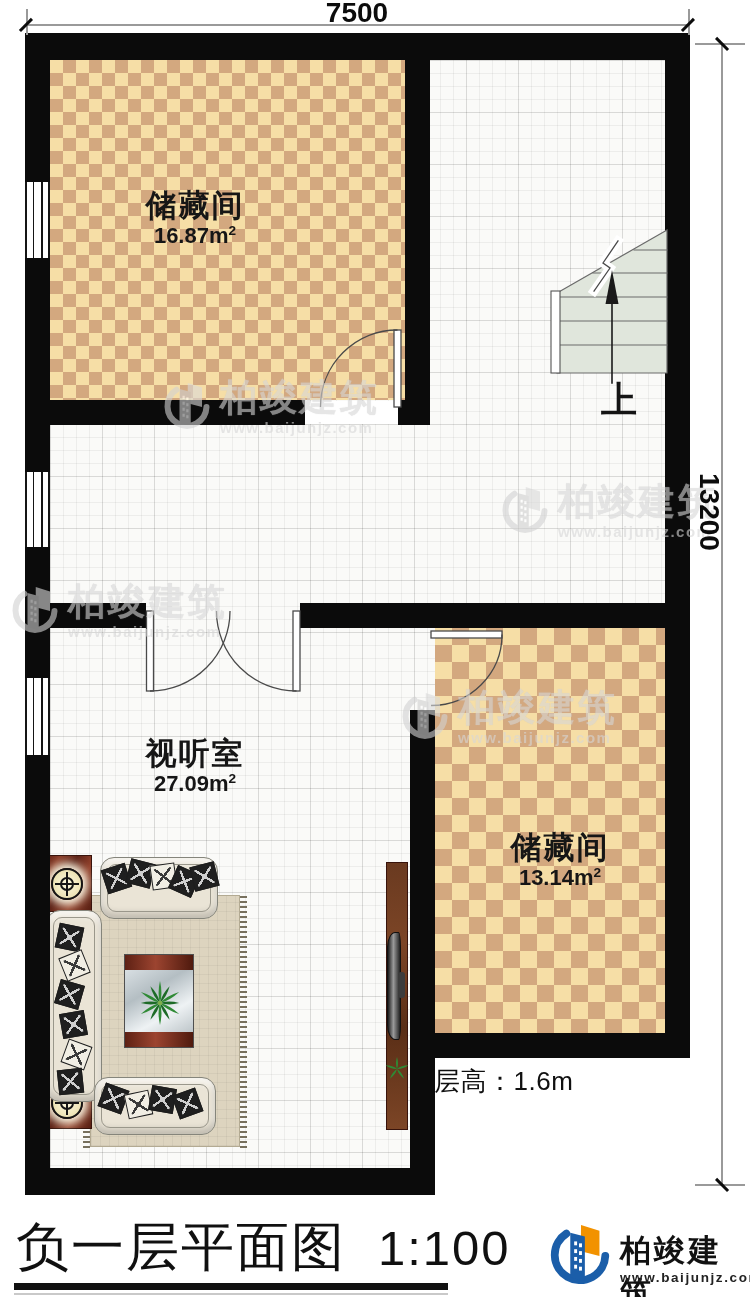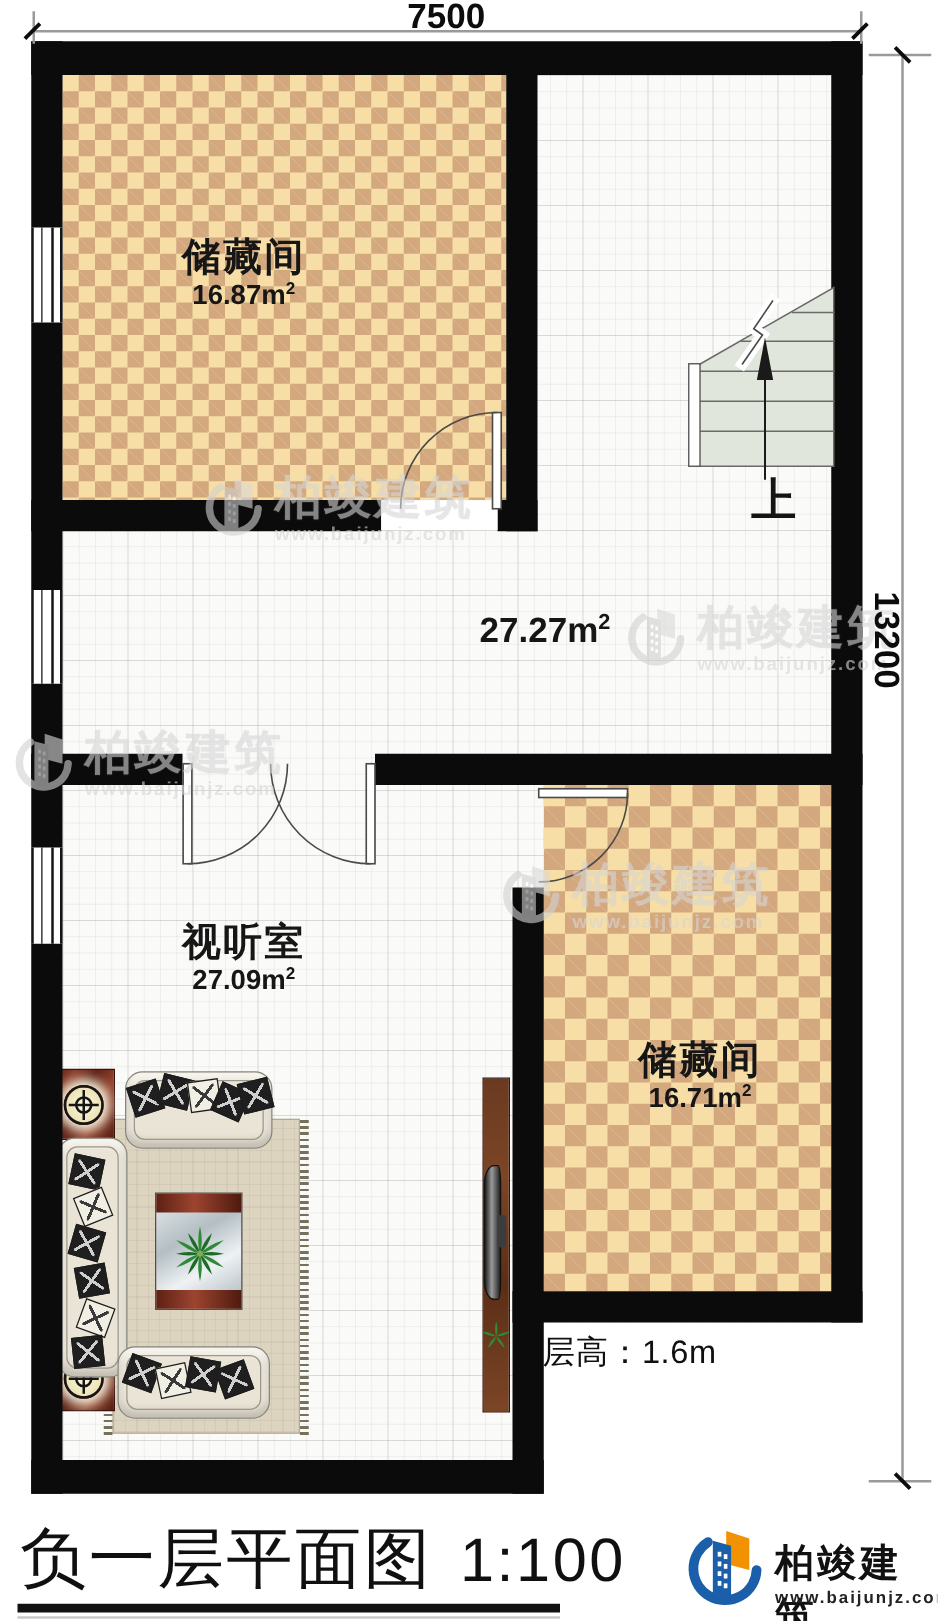--- a/index.html
+++ b/index.html
@@ -282,41 +282,38 @@
   <div class="abs dline" style="left:695px;top:43px;width:50px;height:1.5px;"></div>
   <div class="abs dline" style="left:695px;top:1184px;width:50px;height:1.5px;"></div>
   <div class="abs tick t-v" style="left:722px;top:44px;"></div>
   <div class="abs tick t-v" style="left:722px;top:1185px;"></div>
 
   <div class="abs room-label" style="left:95px;top:190px;width:200px;">
     <div class="room-name">储藏间</div>
     <div class="room-area"><span>16.87m</span><sup>2</sup></div>
   </div>
 
-  <div class="abs room-label" style="left:356px;top:488px;width:160px;">
-    <div class="room-area" style="font-size:28px;"><span>27.27m</span><sup>2</sup></div>
-  </div>
 
   <div class="abs room-label" style="left:105px;top:738px;width:180px;">
     <div class="room-name">视听室</div>
     <div class="room-area"><span>27.09m</span><sup>2</sup></div>
   </div>
 
   <div class="abs room-label" style="left:470px;top:832px;width:180px;">
     <div class="room-name">储藏间</div>
-    <div class="room-area"><span>16.71m</span><sup>2</sup></div>
+    <div class="room-area"><span>13.14m</span><sup>2</sup></div>
   </div>
 
   <div class="abs up-label" style="left:597px;top:376px;width:44px;text-align:center;">上</div>
 
   <div class="abs info" style="left:434px;top:1062px;width:310px;">
     <div>层高：1.6m</div>
   </div>
 
-  <div class="abs title-row" style="left:16px;top:1212px;">
+  <div class="abs title-row" style="left:16px;top:1212px;gap:10px;">
     <span class="title-main">负一层平面图</span>
     <span class="title-scale">1:100</span>
   </div>
   <div class="abs" style="left:14px;top:1283px;width:434px;height:7px;background:#111;z-index:9;"></div>
   <div class="abs" style="left:14px;top:1293px;width:434px;height:2px;background:#c9c9c9;z-index:9;"></div>
 
   <svg class="abs" viewBox="0 0 72 72" style="left:545px;top:1221px;width:70px;height:70px;z-index:9;">
     <path d="M22,13 A26,26 0 1 0 62,36" fill="none" stroke="#1b5ea9" stroke-width="8" stroke-linecap="round"></path>
     <polygon points="37,4 56,10 56,36 37,31" fill="#f29200"></polygon>
     <polygon points="26,12 41,16 41,62 26,58" fill="#1b5ea9"></polygon>

